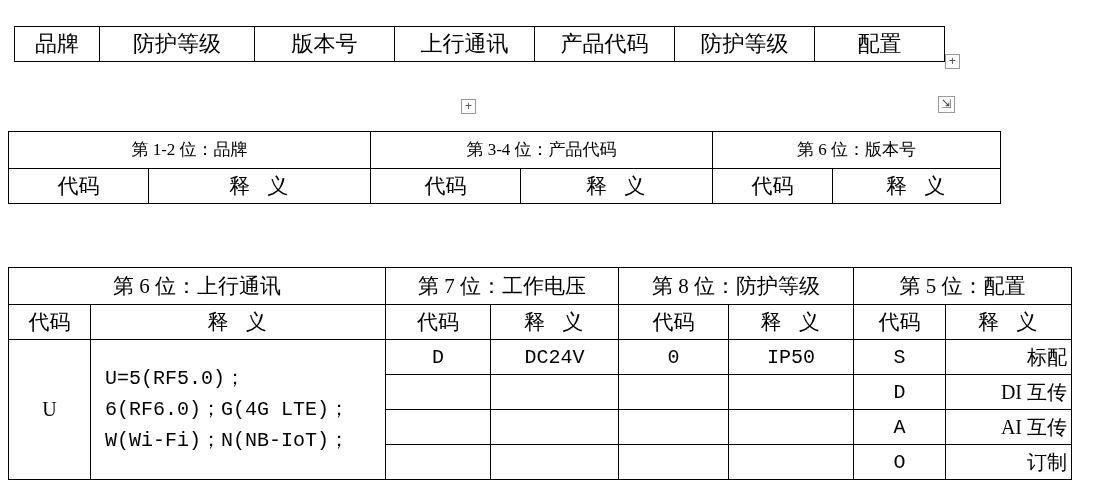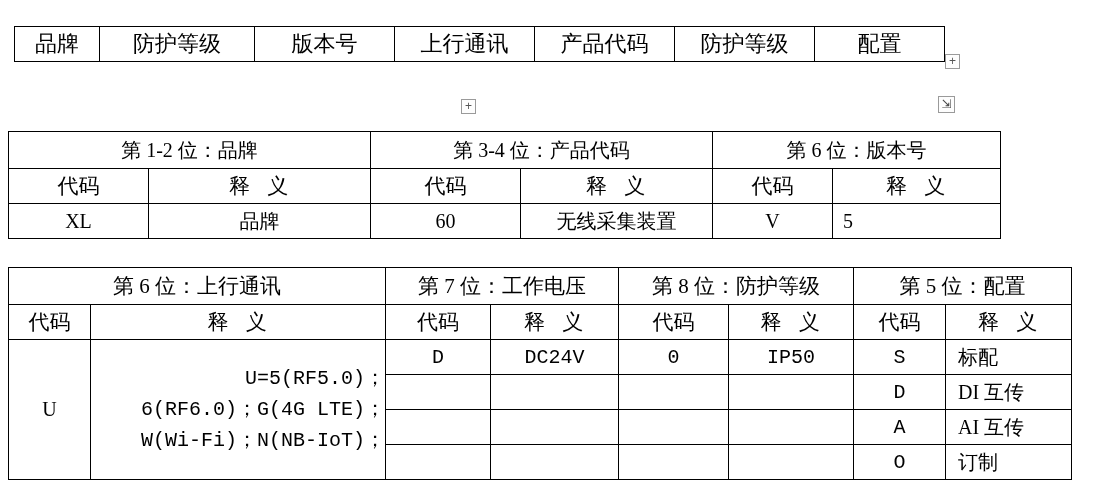--- a/index.html
+++ b/index.html
@@ -102,21 +102,21 @@
     top: 131px;
     width: 992px;
   }
   #table2 {
     width: 992px;
   }
   #table2 td {
     height: 28px;
   }
   #table2 .hdr td {
-    font-size: 20px;
+    font-size: 17px;
     height: 32px;
   }
   #table2 .sub td {
     font-size: 21px;
     height: 30px;
   }
   #table2 .val td {
     font-size: 20px;
     height: 30px;
   }
@@ -149,34 +149,34 @@
   }
   #table3 .sub td {
     font-size: 21px;
     height: 30px;
   }
   #table3 .body td {
     font-size: 20px;
     height: 30px;
   }
   .u-detail {
-    text-align: right;
+    text-align: left;
     padding: 4px 0 4px 14px;
     font-family: "Liberation Mono", "DejaVu Sans Mono", monospace;
     font-size: 19px;
     line-height: 1.55;
     white-space: normal;
   }
   .u-detail div { white-space: nowrap; }
   .mono {
     font-family: "Liberation Mono", "DejaVu Sans Mono", monospace;
     font-size: 19px;
   }
   .cfg-label {
-    text-align: left;
+    text-align: right;
     padding-left: 12px;
     font-size: 20px;
   }
   .empty-cell { }
 </style>
 </head>
 <body>
 
 <div class="page">
 
@@ -225,28 +225,20 @@
         <td colspan="2">第 3-4 位：产品代码</td>
         <td colspan="2">第 6 位：版本号</td>
       </tr>
       <tr class="sub">
         <td>代码</td>
         <td class="sp">释 义</td>
         <td>代码</td>
         <td class="sp">释 义</td>
         <td>代码</td>
         <td class="sp">释 义</td>
-      </tr>
-      <tr class="val">
-        <td>XL</td>
-        <td>品牌</td>
-        <td>60</td>
-        <td>无线采集装置</td>
-        <td>V</td>
-        <td class="left-cell">5</td>
       </tr>
     </tbody>
       </table>
   </div>
 
   <div id="table3-wrap">
     <table id="table3">
       <colgroup>
         <col style="width:82px">
         <col style="width:295px">

